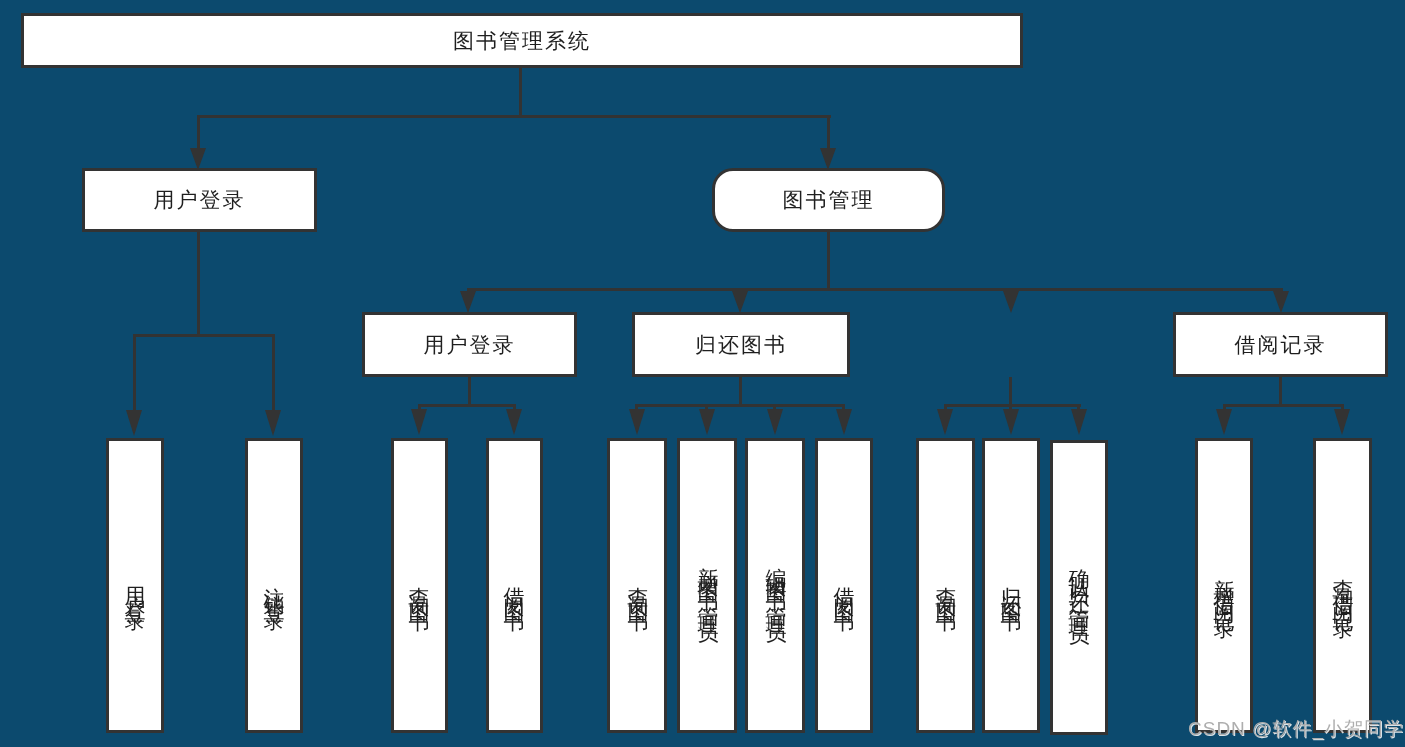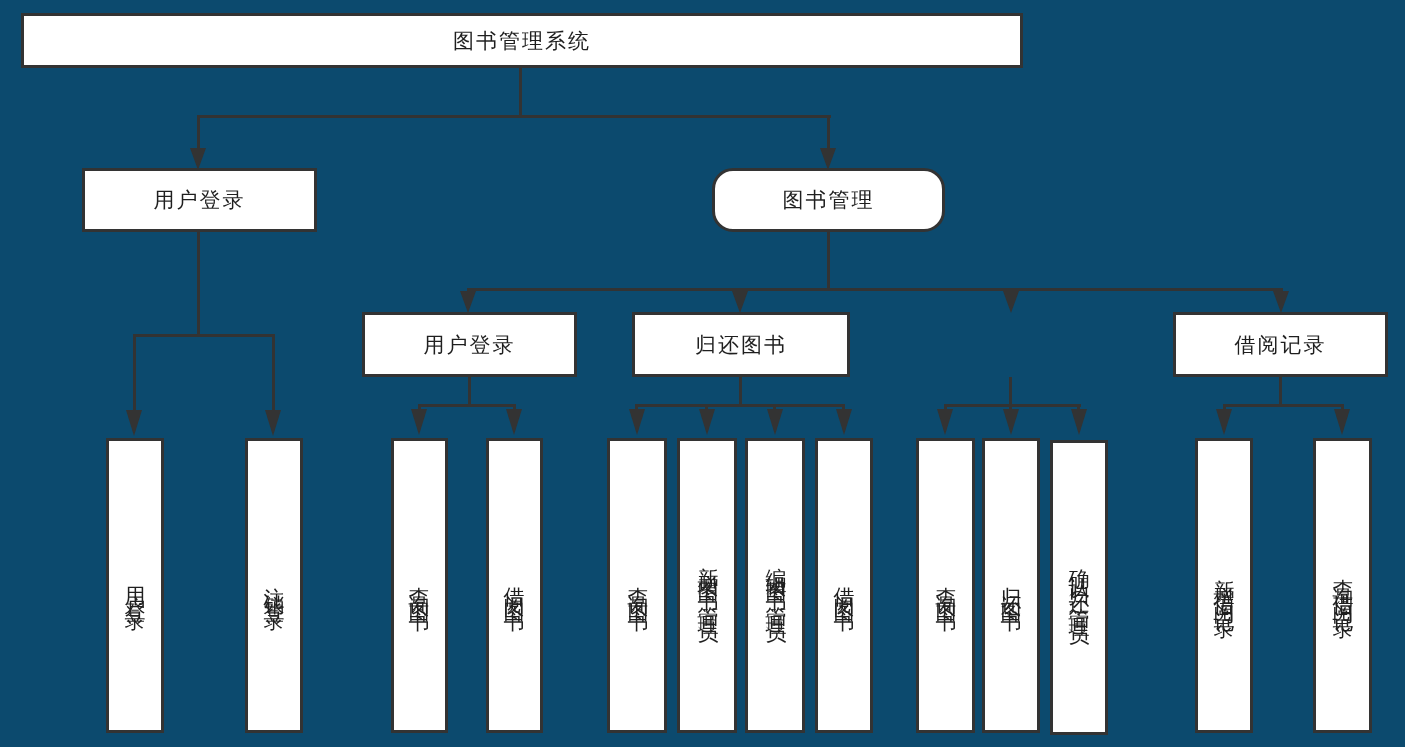--- a/index.html
+++ b/index.html
@@ -141,14 +141,15 @@
   <div class="box vbox" style="left:745px; top:438px; width:60px; height:295px;">编辑图书（管理员）</div>
   <div class="box vbox" style="left:815px; top:438px; width:58px; height:295px;">借阅图书</div>
 
   <div class="box vbox" style="left:916px; top:438px; width:59px; height:295px;">查询图书</div>
   <div class="box vbox" style="left:982px; top:438px; width:58px; height:295px;">归还图书</div>
   <div class="box vbox" style="left:1050px; top:440px; width:58px; height:295px;">确认归还（管理员）</div>
 
   <div class="box vbox" style="left:1195px; top:438px; width:58px; height:295px;">新增借阅记录</div>
   <div class="box vbox" style="left:1313px; top:438px; width:59px; height:295px;">查询借阅记录</div>
 
+  <div class="watermark">CSDN @软件_小贺同学</div>
 
 </div>
 
 </body></html>

